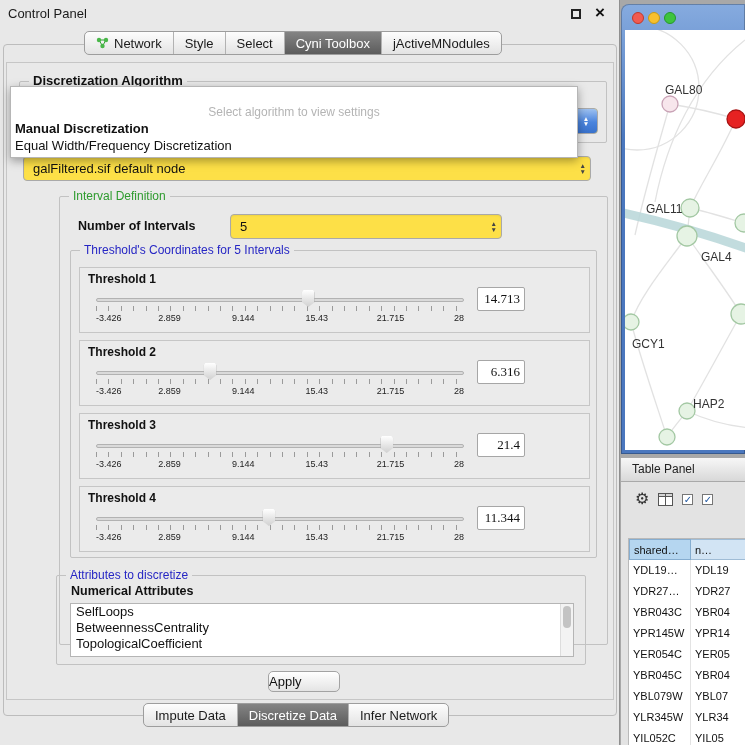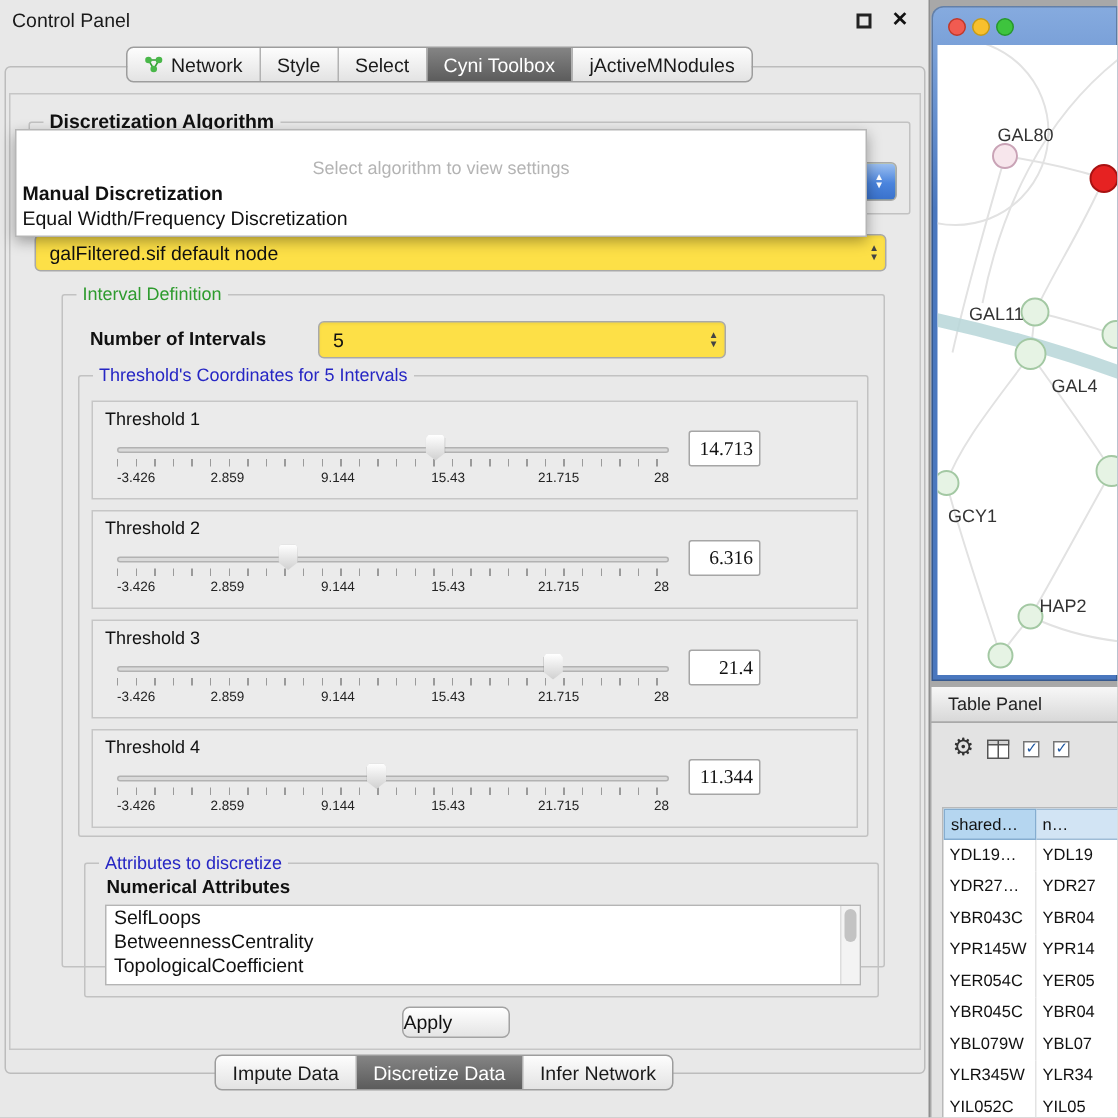--- a/index.html
+++ b/index.html
@@ -33,21 +33,21 @@
   .bluecap{width:22px;align-self:stretch;border-radius:0 3px 3px 0;background:linear-gradient(#9dc0f0,#4a84dd 55%,#3a72cc);display:flex;flex-direction:column;justify-content:center;align-items:center;color:#fff;font-size:6.5px;line-height:5.5px}
 
   #algo-popup{position:absolute;left:10px;top:86px;width:568px;background:#fff;border:1px solid #b6b6b6;box-shadow:0 3px 9px rgba(0,0,0,.35);z-index:50;padding:18px 0 3px}
   #algo-popup .hint{text-align:center;color:#b4b4b4;font-size:12px;line-height:15px}
   #algo-popup .opt{font-size:13px;line-height:17px;padding-left:4px;white-space:nowrap}
   #algo-popup .opt.bold{font-weight:bold}
 
   .lbl{position:absolute;font-size:12.5px;font-weight:bold;color:#111;white-space:nowrap}
 
   .thrbox{position:absolute;left:8px;width:511px;height:66px;background:#ebebeb;border:1px solid #c6c6c6}
-  .thrlabel{position:absolute;left:8px;top:4px;font-size:12px;font-weight:normal}
+  .thrlabel{position:absolute;left:8px;top:4px;font-size:12px;font-weight:bold}
   .sliderwrap{position:absolute;left:16px;top:21px;width:368px;height:42px}
   .track{position:absolute;left:0;right:0;top:9px;height:4px;background:#dadada;border:1px solid #b2b2b2;border-radius:3px}
   .ticks{position:absolute;left:0;right:0;top:17px;height:5px;background:repeating-linear-gradient(to right,#9a9a9a 0 1px,transparent 1px 12.4px)}
   .ticklabels{position:absolute;left:0;right:0;top:24px;height:10px;font-size:9px;color:#222}
   .ticklabels span{position:absolute;transform:translateX(-50%);white-space:nowrap}
   .ticklabels span:first-child{transform:none}
   .ticklabels span:last-child{transform:translateX(-100%)}
   .thumb{position:absolute;top:1px;width:13px;height:17px;transform:translateX(-50%);background:linear-gradient(#ffffff,#d0d0d0);clip-path:polygon(50% 100%,0 70%,0 14%,14% 0,86% 0,100% 14%,100% 70%);filter:drop-shadow(0 0 1px rgba(0,0,0,.55))}
   .thrvalue{position:absolute;right:64px;top:19px;width:48px;height:24px;border:1px solid #a6a6a6;border-radius:2px;background:#fff;font-family:Liberation Serif, serif;font-size:13px;text-align:right;padding:0 4px;color:#111}
 
@@ -126,21 +126,21 @@
         <span class="bluecap">▲<br>▼</span>
       </div>
     </div>
 
     <div class="lbl" style="left:16px;top:78px">Table Data</div>
     <div class="combo" style="left:16px;top:93px;width:568px;height:25px">
       <span class="ctext">galFiltered.sif default node</span>
       <span class="stepper">▲<br>▼</span>
     </div>
 
-    <div class="group" style="left:34px;top:133px;width:549px;height:449px">
+    <div class="group" style="left:52px;top:133px;width:549px;height:449px">
       <span class="gtitle green">Interval Definition</span>
 
       <div class="lbl" style="left:18px;top:22px">Number of Intervals</div>
       <div class="combo" style="left:170px;top:17px;width:272px;height:25px">
         <span class="ctext">5</span>
         <span class="stepper">▲<br>▼</span>
       </div>
 
       <div class="group" style="left:10px;top:53px;width:527px;height:308px">
         <span class="gtitle blue">Threshold's Coordinates for 5 Intervals</span>

